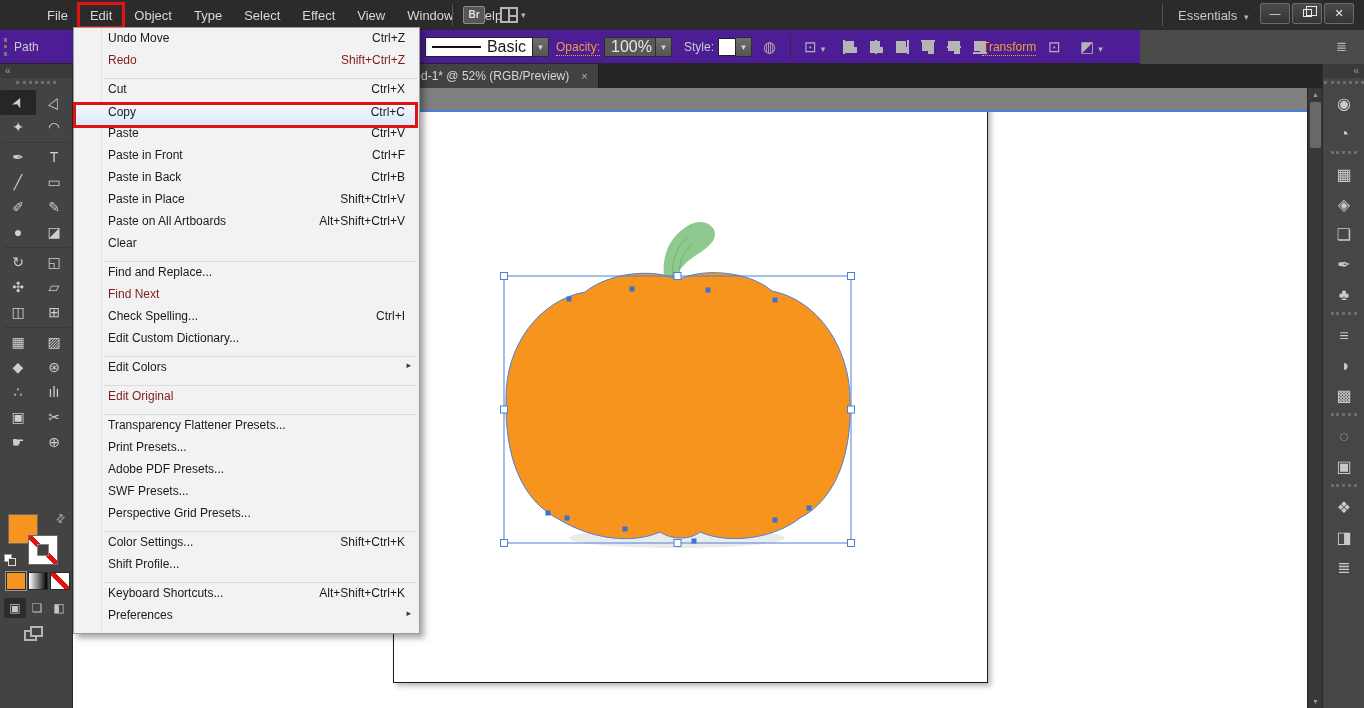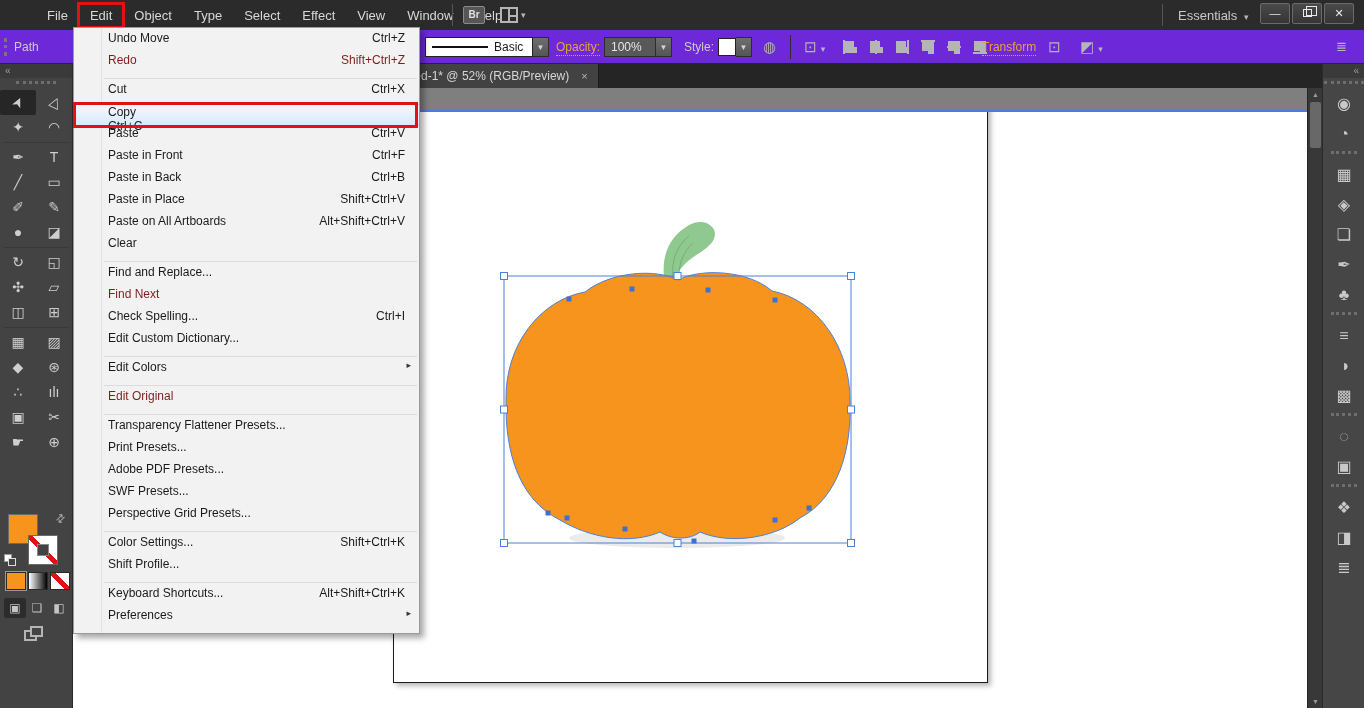--- a/index.html
+++ b/index.html
@@ -26,28 +26,28 @@
   .arr-ico::before { content:""; position:absolute; right:0; top:50%; width:6px; height:2px; background:#b5b5b5; }
   .caret { color:#b5b5b5; font-size:9px; margin-left:3px; }
   .workspace { position:absolute; left:1178px; top:8px; color:#c9c9c9; font-size:13px; }
   .win-btns { position:absolute; right:10px; top:3px; display:flex; }
   .win-btn { width:30px; height:21px; background:linear-gradient(#4a4a4a,#353535); border:1px solid #6a6a6a;
              color:#e8e8e8; font-size:11px; text-align:center; line-height:19px; margin-left:2px; border-radius:2px;}
   .restore-ico { display:inline-block; width:9px; height:8px; border:1px solid #e8e8e8; position:relative; margin-top:5px;}
   .restore-ico::after { content:""; position:absolute; left:2px; top:-4px; width:9px; height:8px; border:1px solid #e8e8e8; }
 
   
-  .controlbar { position:absolute; left:0; top:30px; width:1364px; height:34px; background:#6d28d9;
+  .controlbar { position:absolute; left:0; top:30px; width:1140px; height:34px; background:#4c1d95;
                 border-bottom:1px solid #262626; color:#cccccc; font-size:12px; }
   .grip-v { position:absolute; left:4px; top:8px; width:3px; height:18px; border-left:3px dotted #777; }
   .cb-label { position:absolute; top:10px; }
   .orange-link { color:#e9a23b; border-bottom:1px dotted #e9a23b; padding-bottom:1px; }
   .combo { position:absolute; top:7px; height:20px; display:flex; }
   .combo .field { background:#ffffff; color:#1a1a1a; height:20px; display:flex; align-items:center;
-                  padding:0 6px; font-size:12px; border:1px solid #222; }
+                  padding:0 6px; font-size:16px; border:1px solid #222; }
   .combo .field.dark { background:#585858; color:#e6e6e6; border:1px solid #2c2c2c; }
   .combo .arrow-btn { width:16px; height:20px; background:linear-gradient(#6e6e6e,#555); border:1px solid #2c2c2c;
                       border-left:none; color:#d5d5d5; font-size:8px; text-align:center; line-height:20px; }
   .stroke-line { display:inline-block; width:56px; height:2px; background:#111; margin-right:6px; }
   .swatch-white { width:18px; height:18px; background:#fff; border:1px solid #222; margin-top:1px; }
   .cb-ico { position:absolute; top:8px; color:#b5b5b5; font-size:15px; line-height:18px; }
   .cb-sep { position:absolute; top:5px; width:1px; height:24px; background:#2c2c2c; }
   .align-ico { position:absolute; top:9px; width:16px; height:16px; }
   .dd-arrow { color:#b5b5b5; font-size:9px; }
 
@@ -115,21 +115,21 @@
   
   .menu { position:absolute; left:73px; top:27px; width:347px; background:#f2f2f2; border:1px solid #9b9b9b;
           box-shadow:4px 4px 6px rgba(0,0,0,0.35); z-index:20; padding:3px 0; font-size:12px; color:#1a1a1a; }
   .menu::before { content:""; position:absolute; left:27px; top:0; bottom:0; width:1px; background:#e2e2e2; }
   .m-item { position:relative; height:22px; display:flex; align-items:flex-start; padding:0 14px 0 34px; }
   .m-item .ml { flex:1; }
   .m-item .msc { color:#1a1a1a; }
   .m-item.dis, .m-item.dis .msc { color:#7f1d1d; }
   .m-item .mar { position:absolute; right:8px; font-size:9px; color:#333; }
   .m-sep { height:1px; background:#dcdcdc; margin:3px 2px 3px 30px; }
-  .m-item.hlrow { background:linear-gradient(#f4f9fe,#d9e8fb); border-top:1px solid #aecff7; border-bottom:1px solid #aecff7;flex-direction:column; }
+  .m-item.hlrow { background:linear-gradient(#f4f9fe,#d9e8fb); border-top:1px solid #aecff7; border-bottom:1px solid #aecff7; }
   .red-ann { position:absolute; left:-1px; right:1px; top:-3px; bottom:-3px; border:3px solid #e01212; pointer-events:none; }
 </style>
 </head>
 <body>
 
 <div id="app">
 
   <div class="titlebar">
     <span class="logo" style="color: rgb(247, 148, 30);">Ai</span>
     <div class="mb-items">

